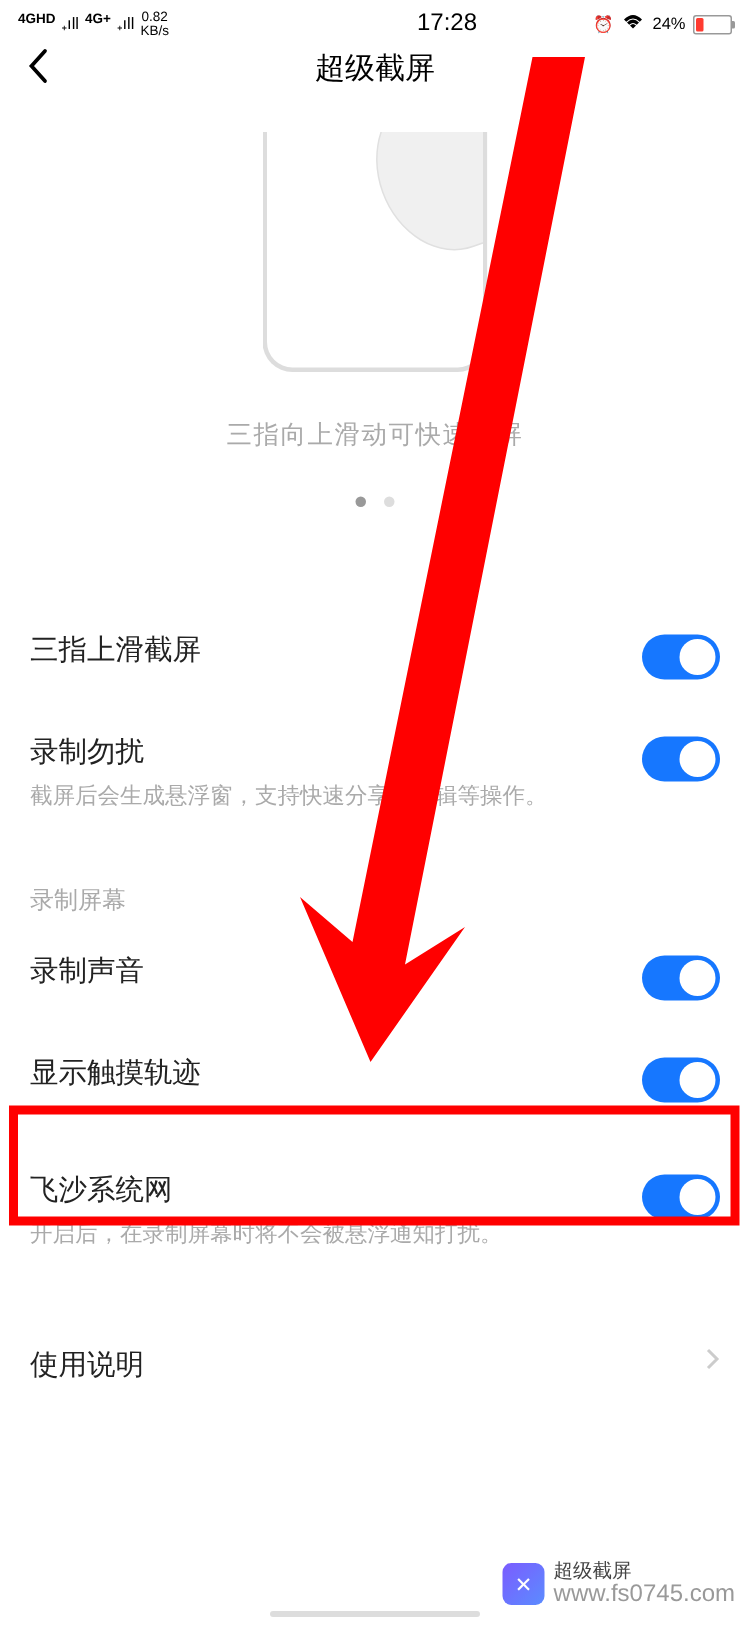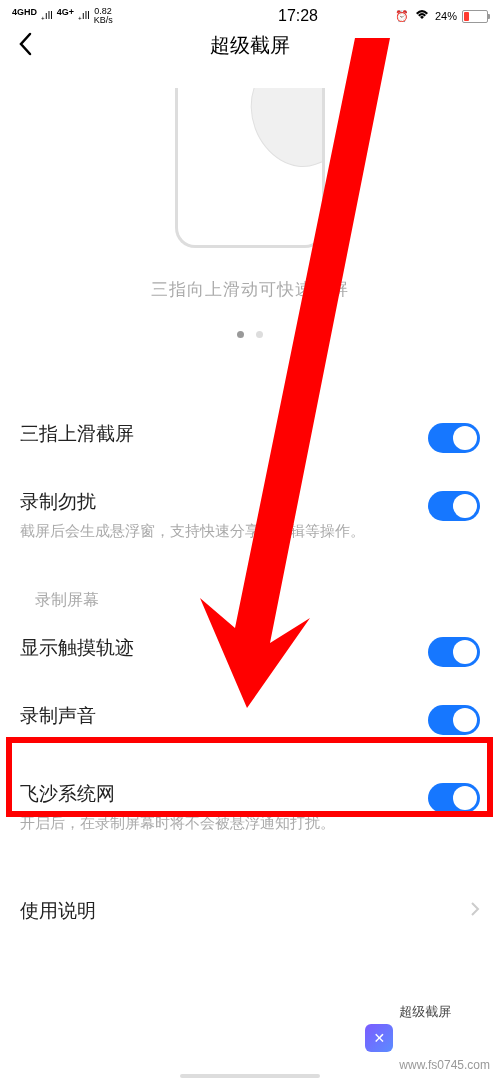--- a/index.html
+++ b/index.html
@@ -156,21 +156,20 @@
     .row-desc {
       font-size: 15px;
       color: #aaa;
       margin-top: 4px;
       line-height: 1.5;
     }
     .section-label {
       font-size: 16px;
       color: #aaa;
       padding: 30px 20px 6px;
-      margin-left: 15px;
     }
     .toggle {
       width: 52px;
       height: 30px;
       background: #1677ff;
       border-radius: 15px;
       position: relative;
       flex-shrink: 0;
       margin-top: 2px;
       cursor: pointer;
@@ -180,21 +179,21 @@
       position: absolute;
       right: 3px;
       top: 3px;
       width: 24px;
       height: 24px;
       background: #fff;
       border-radius: 50%;
     }
     .nav-row {
       display: flex;
-      align-items: center;
+      align-items: flex-start;
       padding: 22px 20px;
     }
     .chevron {
       color: #ccc;
     }
     .highlight-box {
       position: absolute;
       left: 6px;
       top: 737px;
       width: 487px;
@@ -227,21 +226,21 @@
       justify-content: center;
       color: #fff;
       font-size: 14px;
     }
     .watermark-text {
       display: flex;
       flex-direction: column;
       line-height: 1.1;
     }
     .wm-title { font-size: 13px; color: #444; font-weight: 500;}
-    .wm-url { font-size: 12px; color: #999; margin-top: 40px; }
+    .wm-url { font-size: 16px; color: #999; }
     .home-indicator {
       position: absolute;
       bottom: 6px;
       left: 50%;
       transform: translateX(-50%);
       width: 140px;
       height: 4px;
       background: #ddd;
       border-radius: 2px;
     }
@@ -309,28 +308,28 @@
       <div class="row-title">录制勿扰</div>
       <div class="row-desc">截屏后会生成悬浮窗，支持快速分享、编辑等操作。</div>
     </div>
     <div class="toggle"></div>
   </div>
 
   <div class="section-label">录制屏幕</div>
 
   <div class="row">
     <div class="row-main">
+      <div class="row-title">录制声音</div>
+    </div>
+    <div class="toggle"></div>
+  </div>
+
+  <div class="row">
+    <div class="row-main">
       <div class="row-title">显示触摸轨迹</div>
-    </div>
-    <div class="toggle"></div>
-  </div>
-
-  <div class="row">
-    <div class="row-main">
-      <div class="row-title">录制声音</div>
     </div>
     <div class="toggle"></div>
   </div>
 
   <div class="row" style="padding-top:28px">
     <div class="row-main">
       <div class="row-title">飞沙系统网</div>
       <div class="row-desc">开启后，在录制屏幕时将不会被悬浮通知打扰。</div>
     </div>
     <div class="toggle"></div>

